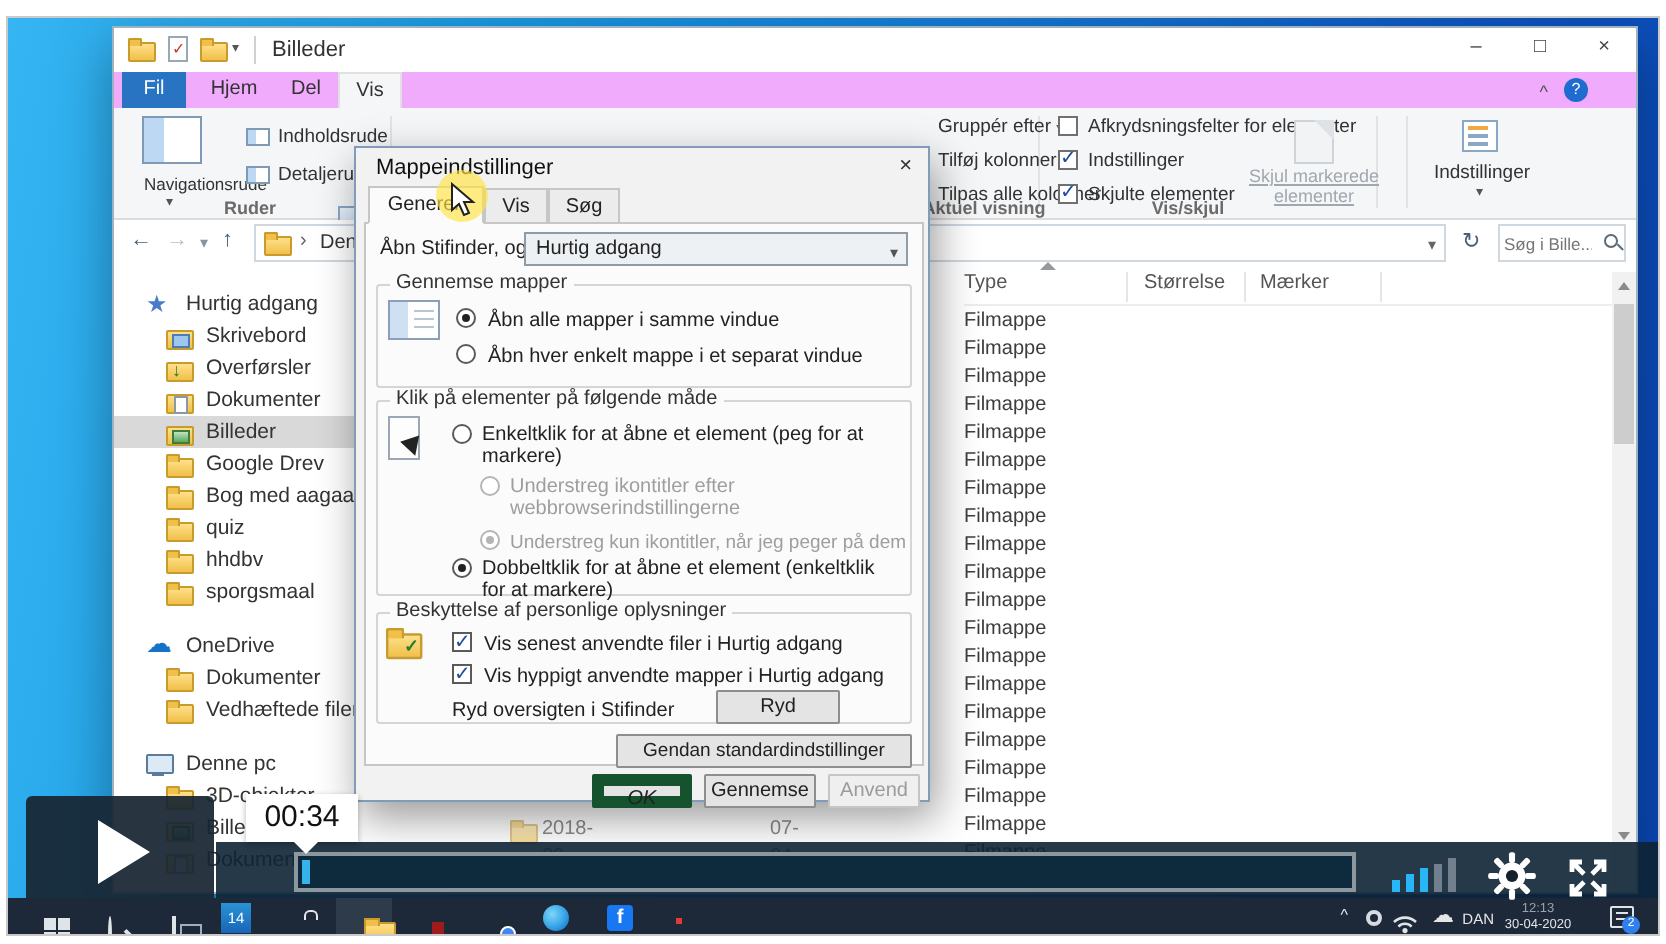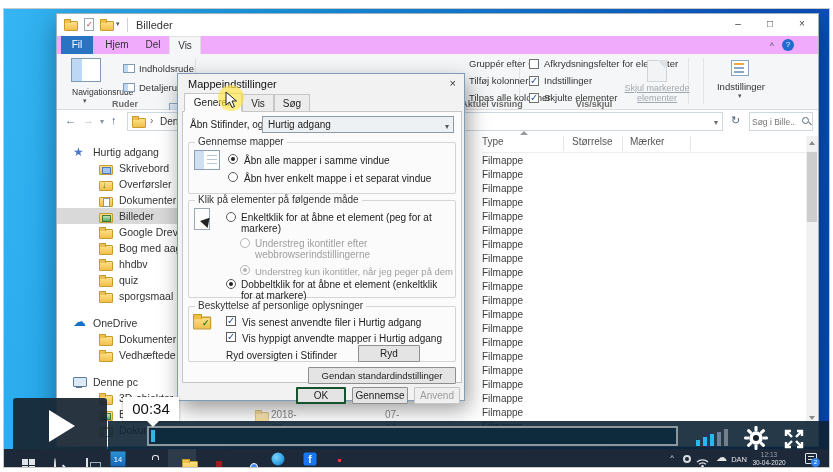--- a/index.html
+++ b/index.html
@@ -72,21 +72,21 @@
   .crumb-txt{position:absolute;left:32px;top:3px;font-size:10px;color:#333;}
   .crumb-car{position:absolute;right:4px;top:5px;font-size:8px;color:#666;}
   .refresh{position:absolute;left:674px;top:4px;font-size:11px;color:#49607a;}
   .searchbox{position:absolute;left:692px;top:2px;width:64px;height:19px;border:1px solid #cfd7df;background:#fff;}
   .searchbox input{position:absolute;left:2px;top:1px;width:44px;height:15px;border:none;outline:none;font-size:8.5px;color:#4a5a68;font-family:"Liberation Sans",sans-serif;background:transparent;padding:0;}
   .mag{position:absolute;right:3px;top:4px;width:7px;height:7px;border:1.4px solid #5b6b79;border-radius:50%;}
   .mag::after{content:"";position:absolute;left:5px;top:5px;width:4px;height:1.4px;background:#5b6b79;transform:rotate(45deg);}
 
   .sidebar{position:absolute;left:0;top:130px;width:150px;}
   .side-item{position:relative;height:16px;display:flex;align-items:center;font-size:10.5px;color:#333;padding-left:16px;}
-  .side-item.indent-1{padding-left:42px;text-align:right;}
+  .side-item.indent-1{padding-left:26px;text-align:right;}
   .side-item.gap{margin-top:11px;}
   .side-item.selected{background:#d9d9d9;}
   .tree-ico{width:14px;height:12px;margin-right:6px;position:relative;flex:none;}
   .side-item .tree-ico::before{content:"";position:absolute;left:0;top:3px;width:12px;height:8px;background:linear-gradient(#ffe08a,#f0c04a);border:1px solid #c89b2a;border-radius:1px;}
   .side-item .tree-ico::after{content:"";position:absolute;left:0;top:1px;width:5px;height:3px;background:#f0c04a;border:1px solid #c89b2a;border-bottom:none;border-radius:1px 1px 0 0;}
   .icon-star .tree-ico::before{content:"★";background:none;border:none;color:#4a7dc9;font-size:12px;line-height:12px;top:0;left:0;width:auto;height:auto;}
   .icon-star .tree-ico::after{display:none;}
   .icon-cloud .tree-ico::before{content:"☁";background:none;border:none;color:#1473c9;font-size:13px;line-height:12px;top:-1px;width:auto;height:auto;}
   .icon-cloud .tree-ico::after{display:none;}
   .icon-pc .tree-ico::before{content:"";background:#dce9f7;border:1px solid #5c7a9c;width:12px;height:8px;top:1px;border-radius:1px;}
@@ -134,21 +134,21 @@
   .dcb::after{content:"✓";position:absolute;left:0px;top:-2px;font-size:10px;color:#1f4e9e;}
   .browse-ico{position:absolute;left:16px;top:76px;width:26px;height:20px;background:#fff;border:1px solid #8aa0b8;}
   .browse-ico::before{content:"";position:absolute;left:0;top:0;width:9px;height:18px;background:#cfe0f2;}
   .browse-ico::after{content:"";position:absolute;left:12px;top:4px;width:10px;height:1px;background:#b9c6d4;box-shadow:0 4px 0 #b9c6d4,0 8px 0 #b9c6d4;}
   .click-ico{position:absolute;left:16px;top:134px;width:16px;height:22px;background:#fdfdfd;border:1px solid #9aa7b5;}
   .click-ico::after{content:"";position:absolute;left:7px;top:10px;width:0;height:0;border:5px solid transparent;border-top:9px solid #222;transform:rotate(-18deg);}
   .priv-ico{position:absolute;left:15px;top:240px;}
   .priv-ico .fldr{transform:scale(1.3);transform-origin:0 0;}
   .priv-ico::after{content:"✓";position:absolute;left:9px;top:4px;font-size:9px;color:#2e7d32;font-weight:bold;}
   .btn{position:absolute;height:17px;background:#e4e4e4;border:1px solid #8e8e8e;font-size:10px;text-align:center;line-height:15px;color:#222;border-radius:1px;}
-  .btn.focus{border:2px solid #14532d;line-height:13px;}
+  .btn.focus{border:6px solid #14532d;line-height:13px;font-style:italic;}
   .btn.dis{background:#efefef;border-color:#c5c5c5;color:#9b9b9b;}
 
   
   .cursor{position:absolute;left:214px;top:76px;width:30px;height:30px;z-index:40;}
   .cursor .halo{position:absolute;left:0;top:0;width:26px;height:26px;border-radius:50%;background:rgba(255,228,64,.65);}
   .cursor svg{position:absolute;left:7px;top:6px;}
 
   
   .ctrl-band{position:absolute;left:104px;right:0;top:412px;height:28px;background:rgba(14,36,52,.9);z-index:20;}
   .progress{position:absolute;left:143px;top:417px;width:531px;height:20px;border:2px solid #8d979e;background:#0e2a3d;z-index:21;}
@@ -323,26 +323,26 @@
             <span class="side-label">Google Drev</span>
           </div>
 
           <div class="side-item icon-folder indent-1">
             <span class="tree-ico"></span>
             <span class="side-label">Bog med aagaard</span>
           </div>
 
           <div class="side-item icon-folder indent-1">
             <span class="tree-ico"></span>
+            <span class="side-label">quiz</span>
+          </div>
+
+          <div class="side-item icon-folder indent-1">
+            <span class="tree-ico"></span>
             <span class="side-label">hhdbv</span>
-          </div>
-
-          <div class="side-item icon-folder indent-1">
-            <span class="tree-ico"></span>
-            <span class="side-label">quiz</span>
           </div>
 
           <div class="side-item icon-folder indent-1">
             <span class="tree-ico"></span>
             <span class="side-label">sporgsmaal</span>
           </div>
 
           <div class="side-item icon-cloud indent-0 gap">
             <span class="tree-ico"></span>
             <span class="side-label">OneDrive</span>

